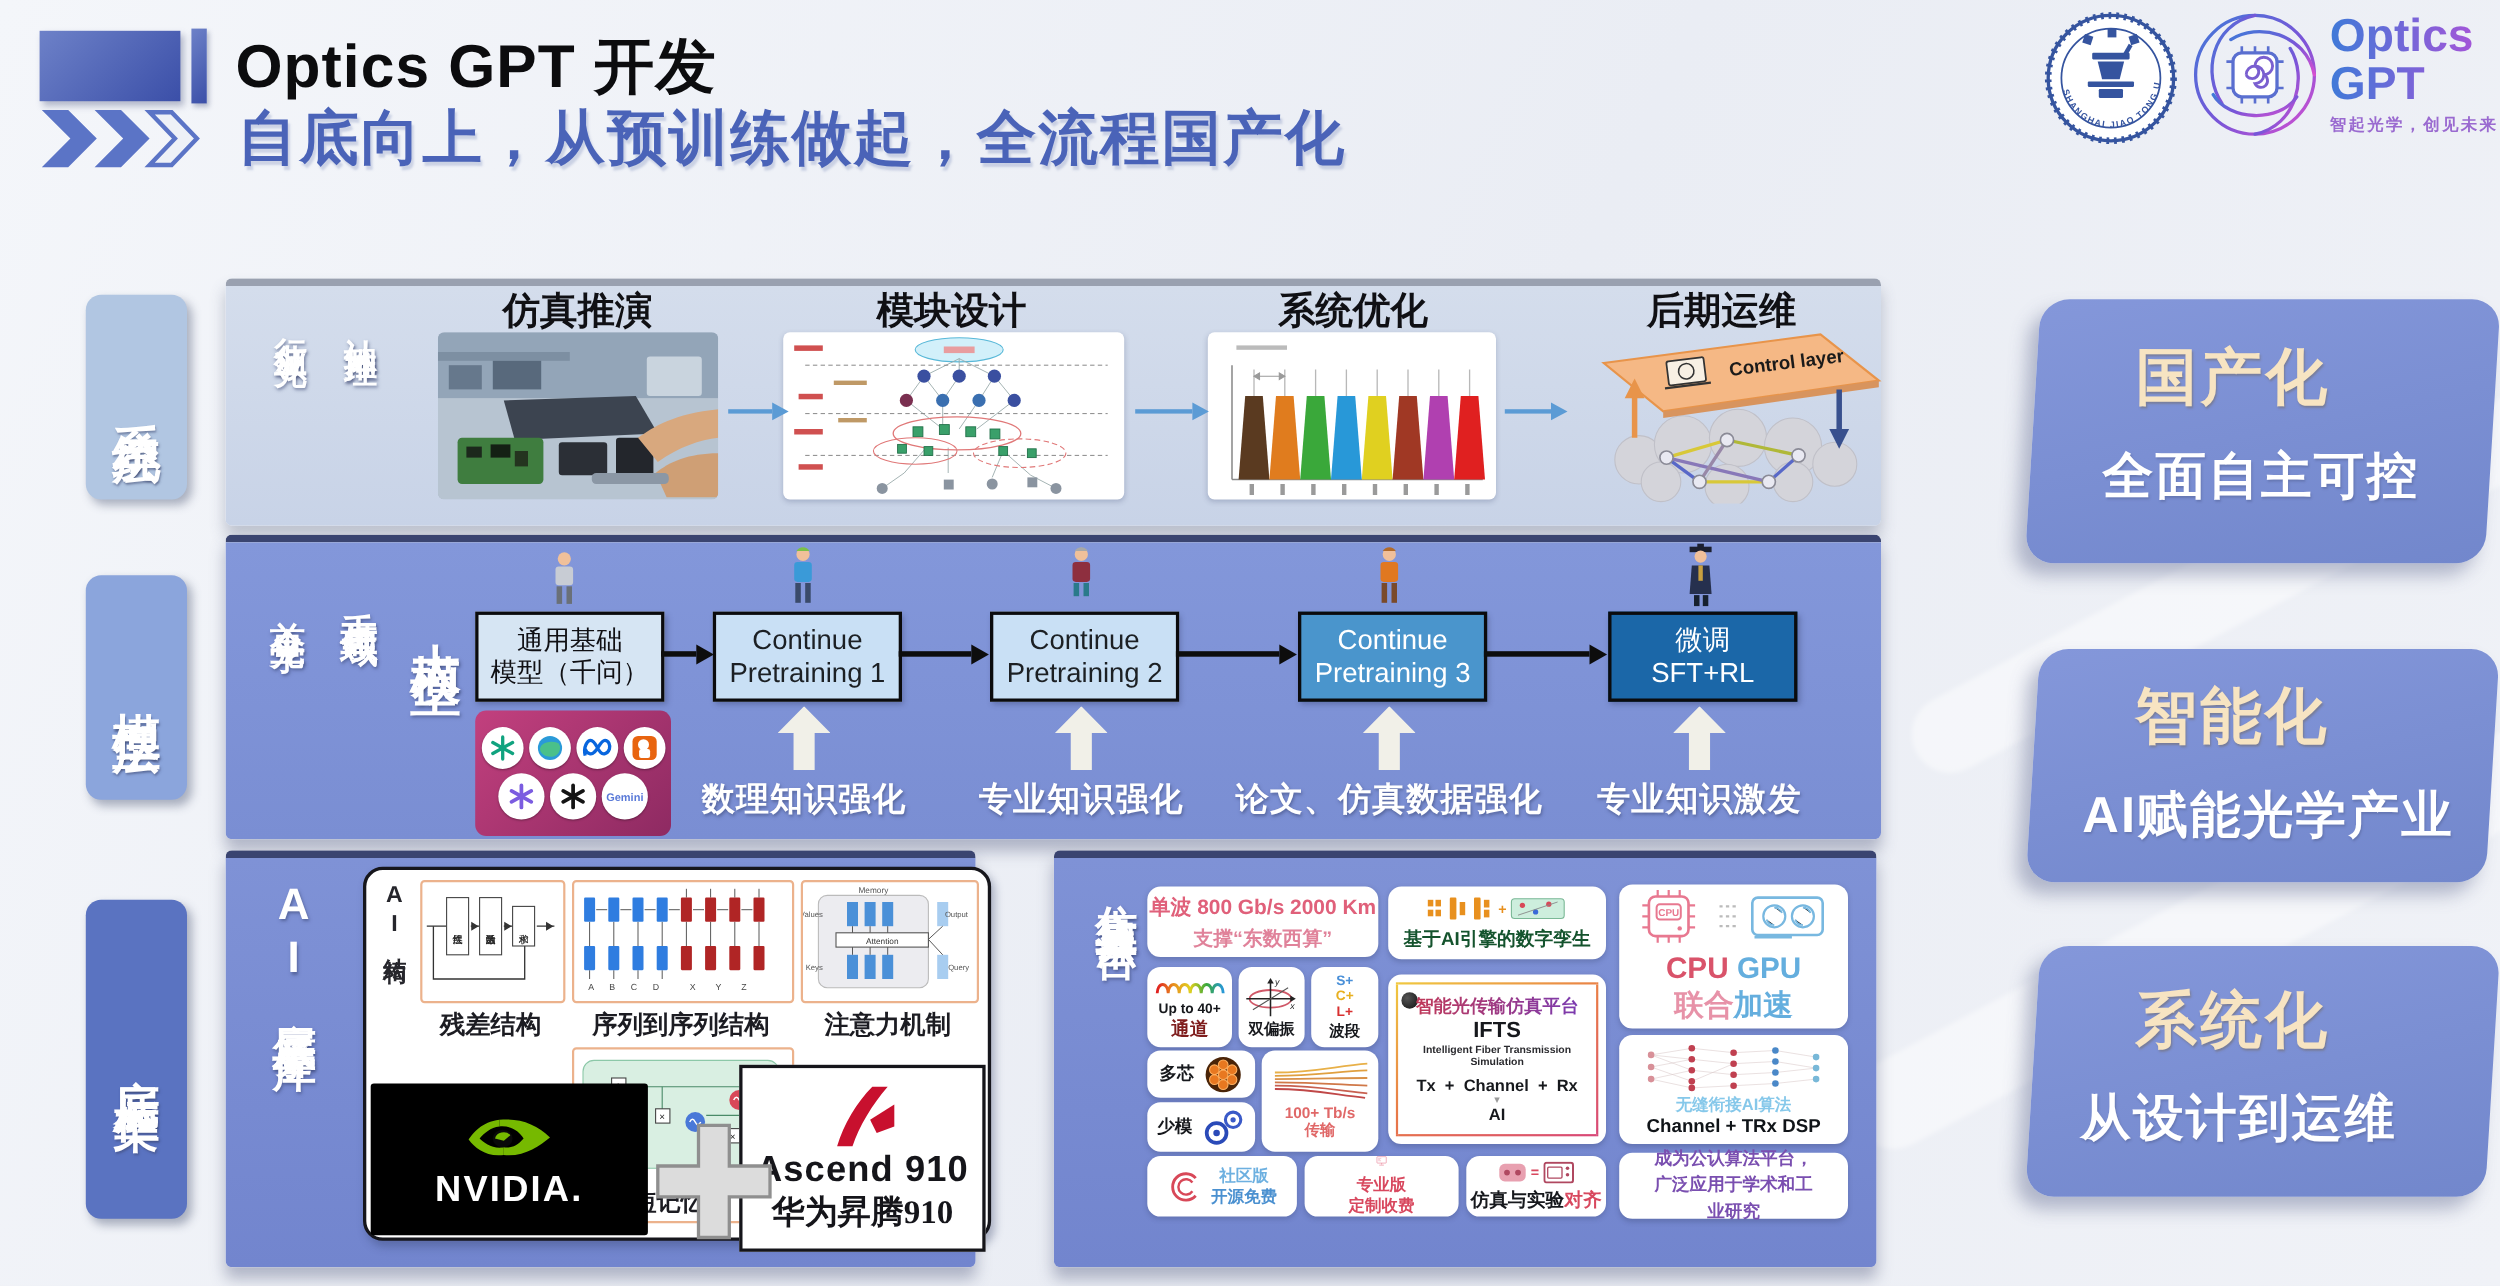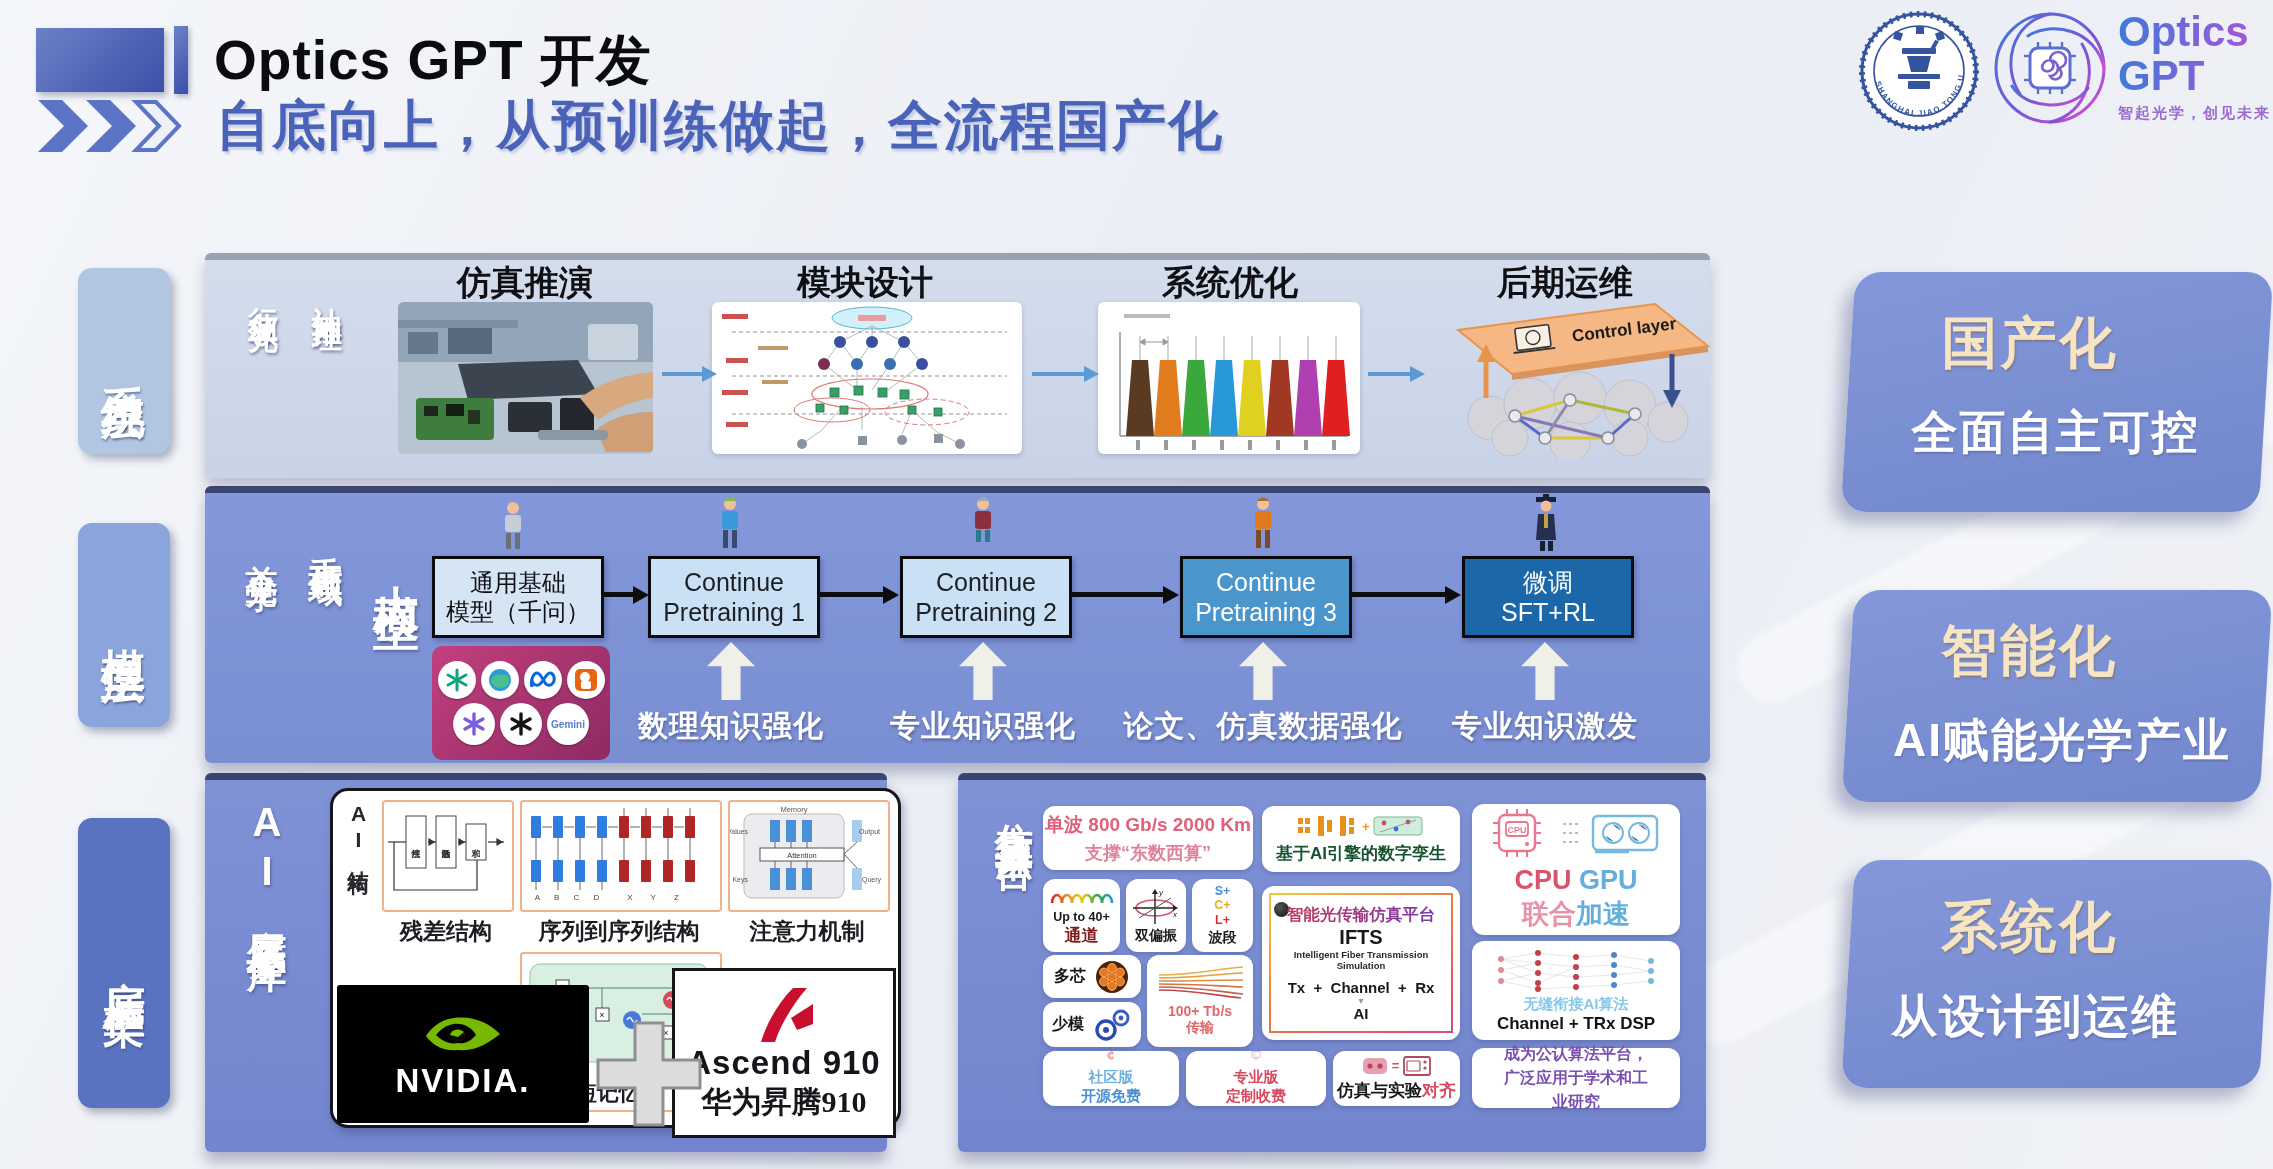--- a/index.html
+++ b/index.html
@@ -858,21 +858,21 @@
         <path d="M4 16 C 40 16 62 15 88 15" stroke="#d89048"></path>
         <path d="M4 19 C 40 19 62 21 88 22" stroke="#d07848"></path>
         <path d="M4 22 C 40 22 60 26 88 29" stroke="#c86050"></path>
         <path d="M4 25 C 38 25 58 30 86 33" stroke="#c04848"></path>
       </g>
     </svg>
     <div style="font-size:14px;font-weight:800;color:#e06868;margin-top:4px;">100+ Tb/s</div>
     <div style="font-size:14px;font-weight:800;color:#e06868;">传输</div>
   </div>
 
-  <div class="card" style="left:1043px;top:1051px;width:136px;height:55px;flex-direction:column;gap:8px;">
+  <div class="card" style="left:1043px;top:1051px;width:136px;height:55px;flex-direction:row;gap:8px;">
     <svg width="32" height="32" viewBox="0 0 32 32">
       <path d="M26 8 A 12 12 0 1 0 26 24" fill="none" stroke="#d84858" stroke-width="2.6"></path>
       <path d="M23 12 A 7 7 0 1 0 23 20" fill="none" stroke="#d84858" stroke-width="2.2"></path>
     </svg>
     <div style="text-align:center;">
       <div style="font-size:15px;font-weight:800;color:#6db0e0;">社区版</div>
       <div style="font-size:15px;font-weight:800;color:#4a90d0;">开源免费</div>
     </div>
   </div>
 

